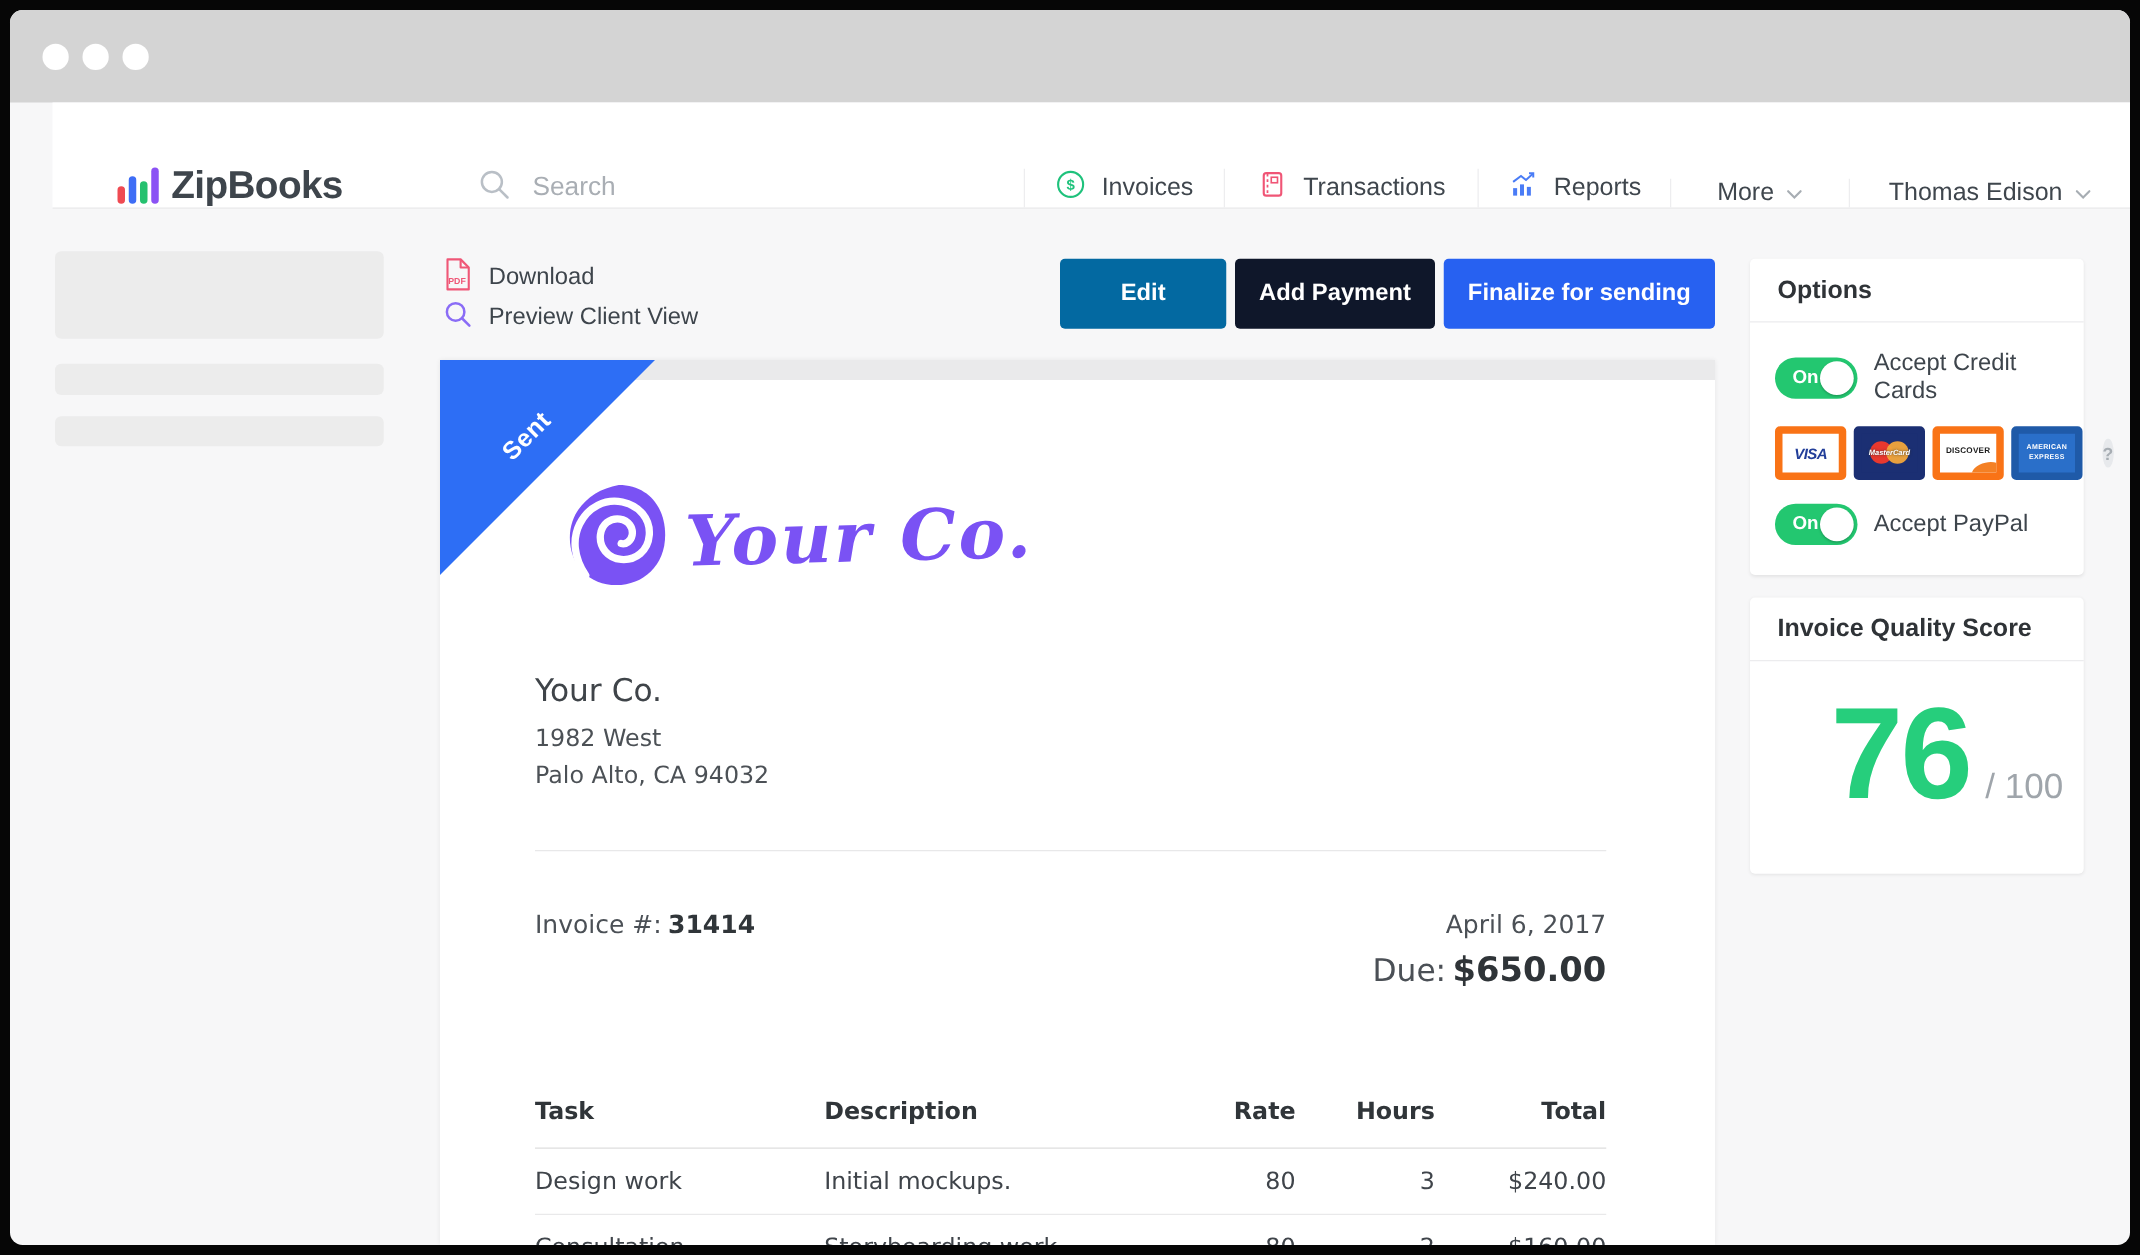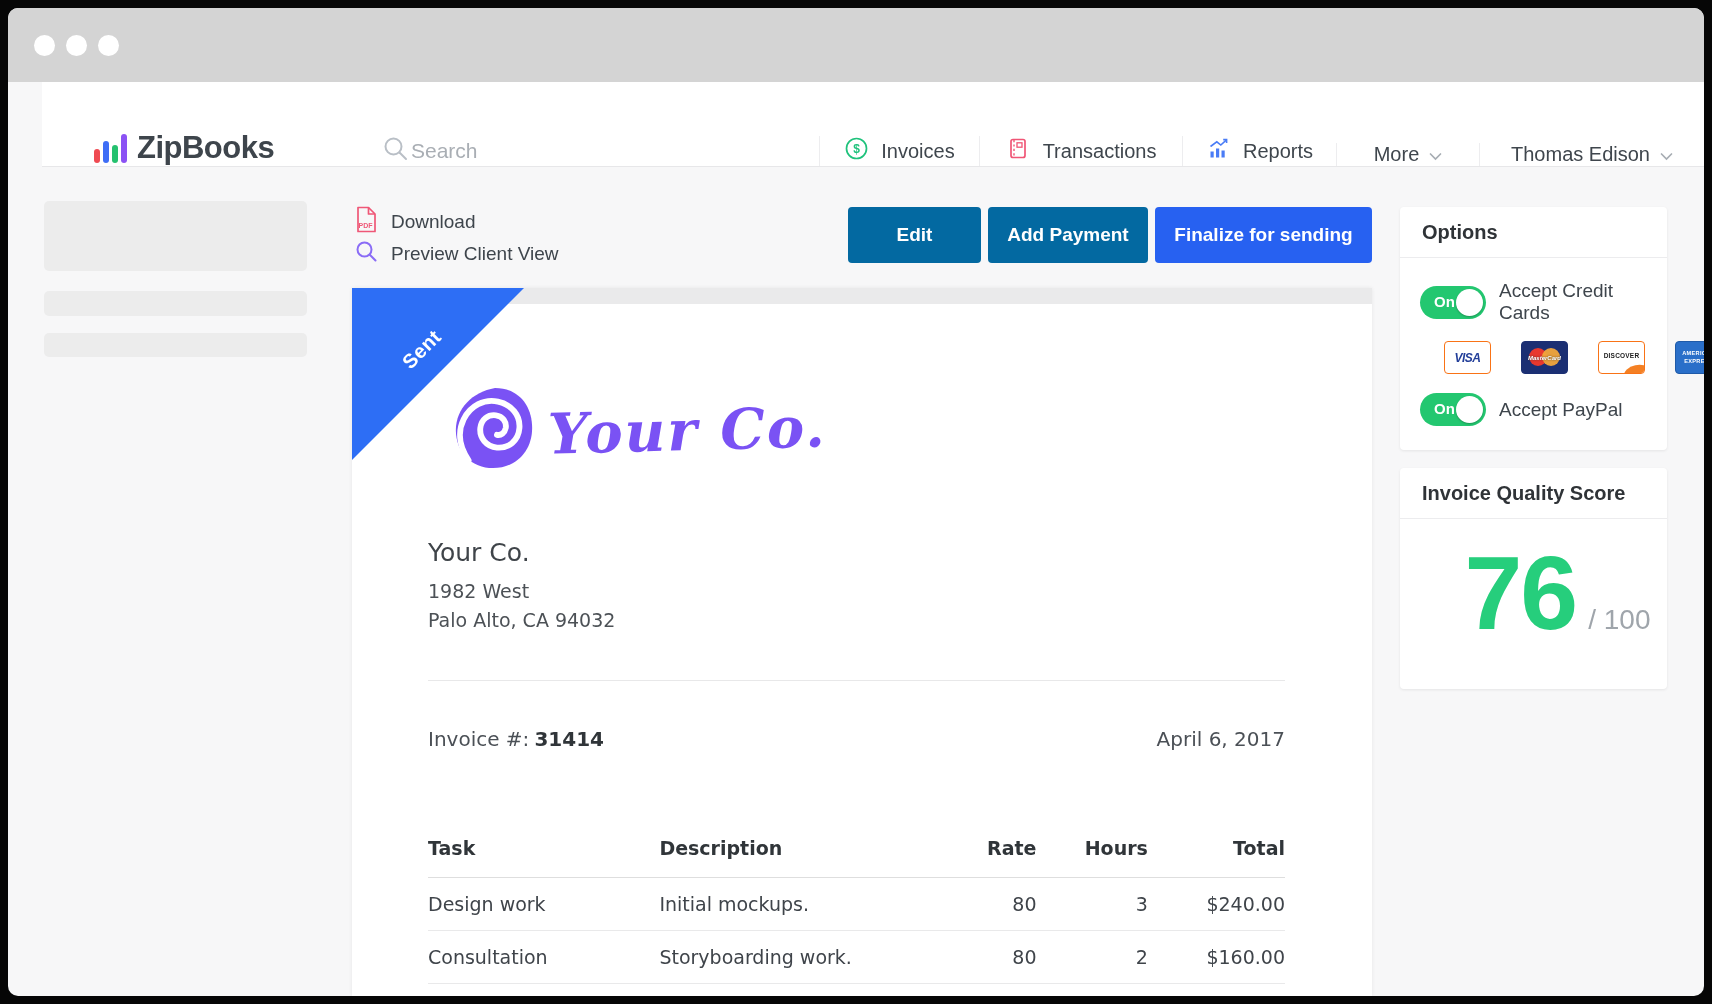--- a/index.html
+++ b/index.html
@@ -12,21 +12,21 @@
   
   .navbar{height:84px;background:#fff;border-bottom:1px solid #e7e7e9;display:flex;align-items:flex-end;margin-left:34px;}
   .logo-area{display:flex;align-items:center;gap:10px;padding-left:52px;width:232px;flex:none;}
   .logo-bars{display:flex;align-items:flex-end;gap:3px;height:30px;}
   .logo-bars i{display:block;width:6px;border-radius:3px;}
   .lb1{height:14px;background:#ef4a52;}
   .lb2{height:22px;background:#3e6df6;}
   .lb3{height:18px;background:#25c16f;}
   .lb4{height:29px;background:#8b52f4;}
   .logo-text{font-size:31px;font-weight:700;color:#3e454c;letter-spacing:-0.5px;}
-  .search-area{flex:1;display:flex;align-items:center;padding-left:56px;}
+  .search-area{flex:1;display:flex;align-items:center;gap:15px;padding-left:56px;}
   .search-input{border:none;outline:none;background:transparent;font-size:21px;color:#5b6167;
                 font-family:"Liberation Sans",sans-serif;width:300px;}
   .search-input::placeholder{color:#a9aeb4;}
   .nav-cell{border-left:1px solid #ededef;display:flex;align-items:center;justify-content:center;
             gap:12px;font-size:20px;color:#3f464d;cursor:pointer;flex:none;}
   .nav-invoices{width:159px;}.nav-transactions{width:202px;}.nav-reports{width:153px;}
   .nav-more{width:142px;gap:10px;}
   .nav-user{width:224px;gap:10px;}
   
   .content{position:absolute;top:158px;left:0;right:0;bottom:0;}
@@ -37,21 +37,21 @@
   .ph-bar2{height:24px;margin-top:17px;}
   .main{position:absolute;left:344px;top:0;width:1020px;bottom:0;display:flex;flex-direction:column;}
   
   .actions-row{height:122px;flex:none;display:flex;justify-content:space-between;}
   .links-col{padding-top:40px;padding-left:3px;}
   .action-link{display:flex;align-items:center;gap:13px;height:32px;font-size:19px;color:#3e454c;cursor:pointer;}
   .buttons-row{display:flex;gap:7px;align-items:flex-start;padding-top:41px;}
   .btn{height:56px;border:none;border-radius:4px;color:#fff;font-size:19px;font-weight:700;
        font-family:"Liberation Sans",sans-serif;cursor:pointer;}
   .btn-edit{background:#0369a1;width:133px;}
-  .btn-pay{background:#0369a1;width:160px;}
+  .btn-pay{background:#0f172a;width:160px;}
   .btn-finalize{background:#2761f1;width:217px;}
   
   .paper{flex:1;background:#fff;position:relative;box-shadow:0 0 4px rgba(0,0,0,.07);overflow:hidden;}
   .paper-strip{height:16px;background:#eaeaeb;}
   .ribbon{position:absolute;top:0;left:0;width:172px;height:172px;background:#2d6ef5;
           clip-path:polygon(0 0,100% 0,0 100%);z-index:3;}
   .ribbon span{position:absolute;top:50px;left:-10px;width:160px;text-align:center;
                transform:rotate(-45deg);color:#fff;font-weight:700;font-size:20px;letter-spacing:.5px;
                font-family:"Liberation Sans",sans-serif;}
   .paper-body{padding:0 87px 40px 76px;font-family:"DejaVu Sans",sans-serif;}
@@ -87,22 +87,22 @@
   .panel-header{height:50px;line-height:50px;padding:0 22px;font-size:20px;font-weight:700;
                 color:#2f3337;border-bottom:1px solid #ececee;}
   .panel-body{padding:22px 20px 24px 20px;}
   .toggle-row{display:flex;align-items:center;gap:13px;}
   .toggle{position:relative;width:66px;height:33px;border-radius:17px;background:#23c770;flex:none;cursor:pointer;}
   .toggle-label-on{position:absolute;left:14px;top:7px;color:#fff;font-size:15px;font-weight:700;}
   .toggle-knob{position:absolute;right:3px;top:3px;width:27px;height:27px;border-radius:50%;background:#fff;
                box-shadow:0 1px 2px rgba(0,0,0,.25);}
   .toggle-text{font-size:19px;color:#3e454c;}
   .cards-row{display:flex;align-items:center;gap:6px;margin:17px 0 19px 0;}
-  .card-badge{width:45px;height:31px;border-radius:4px;border:1px solid #f97316;background:#fff;
-              position:relative;overflow:hidden;flex:none;margin-left:24px;}
+  .card-badge{width:45px;height:31px;border-radius:4px;border:6px solid #f97316;background:#fff;
+              position:relative;overflow:hidden;flex:none;}
   .visa-text{position:absolute;inset:0;display:flex;align-items:center;justify-content:center;
              font-style:italic;font-weight:700;font-size:12px;color:#223e99;letter-spacing:-.5px;}
   .card-mc{background:#1b2f73;border-color:#1b2f73;}
   .mc-c1{position:absolute;left:7px;top:6px;width:18px;height:18px;border-radius:50%;background:#e8382e;}
   .mc-c2{position:absolute;right:7px;top:6px;width:18px;height:18px;border-radius:50%;background:#f2a73b;opacity:.95;}
   .mc-text{position:absolute;inset:0;display:flex;align-items:center;justify-content:center;
            font-size:6px;font-style:italic;font-weight:700;color:#fff;text-shadow:0 0 2px #333;}
   .disc-text{position:absolute;left:0;right:0;top:10px;text-align:center;font-size:6.5px;font-weight:700;
              color:#1b1b1b;letter-spacing:.2px;}
   .disc-swoosh{position:absolute;right:-6px;bottom:-8px;width:26px;height:16px;border-radius:50%;
@@ -255,20 +255,24 @@
 
           <div class="divider"></div>
 
           <div class="meta-row">
             <div>
               <span class="meta-label">Invoice #:</span>
               <span class="meta-number">31414</span>
             </div>
             <div class="meta-label">April 6, 2017</div>
           </div>
+          <div class="due-row">
+            <span class="due-label">Due:</span>
+            <span class="due-amount">$650.00</span>
+          </div>
 
           <div class="inv-table" id="inv-table">
               <div class="t-row t-head">
                 <span class="col-task">Task</span>
                 <span class="col-desc">Description</span>
                 <span class="col-rate">Rate</span>
                 <span class="col-hours">Hours</span>
                 <span class="col-total">Total</span>
               </div>
               <div class="t-row t-body">

